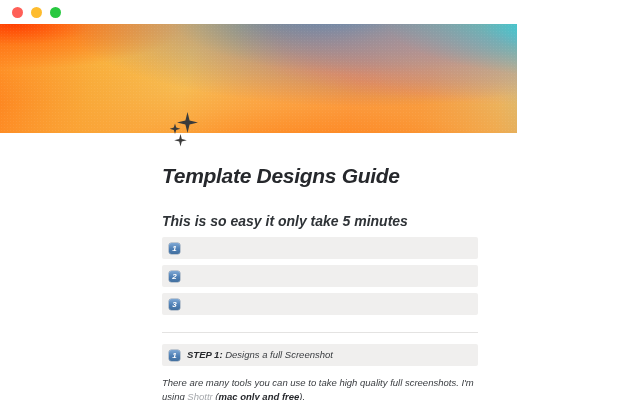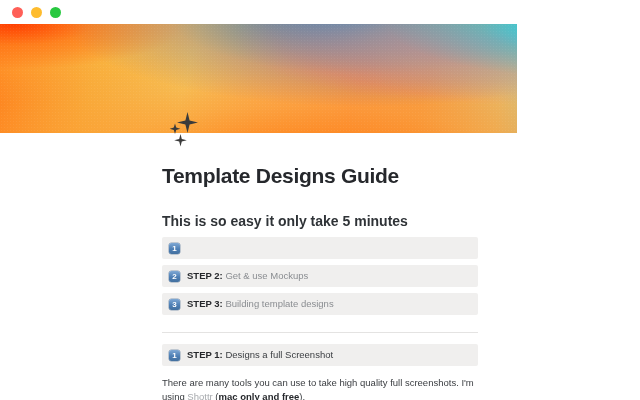--- a/index.html
+++ b/index.html
@@ -15,20 +15,21 @@
     font-family: "Liberation Sans", sans-serif;
     -webkit-font-smoothing: antialiased;
   }
 
   .window {
     position: relative;
     width: 517px;
     height: 400px;
     background: #ffffff;
     overflow: hidden;
+    font-style: italic;
   }
 
   
   .titlebar {
     position: absolute;
     top: 0; left: 0;
     width: 640px;
     height: 24px;
     background: #ffffff;
     display: flex;
@@ -241,26 +242,24 @@
       <h2 class="sub-heading">This is so easy it only take 5 minutes</h2>
 
       <ul class="step-list">
 
         <li class="step-row">
           <span class="num-badge">1</span>
         </li>
 
         <li class="step-row">
           <span class="num-badge">2</span>
-          <span class="step-text"><b>STEP 2:</b> <span>Get &amp; use Mockups</span></span>
         </li>
 
         <li class="step-row">
           <span class="num-badge">3</span>
-          <span class="step-text"><b>STEP 3:</b> <span>Building template designs</span></span>
         </li>
 
       </ul>
 
       <div class="divider"></div>
 
       <div class="section-row">
         <span class="num-badge">1</span>
         <span class="step-text"><b>STEP 1:</b> <span>Designs a full Screenshot</span></span>
       </div>

